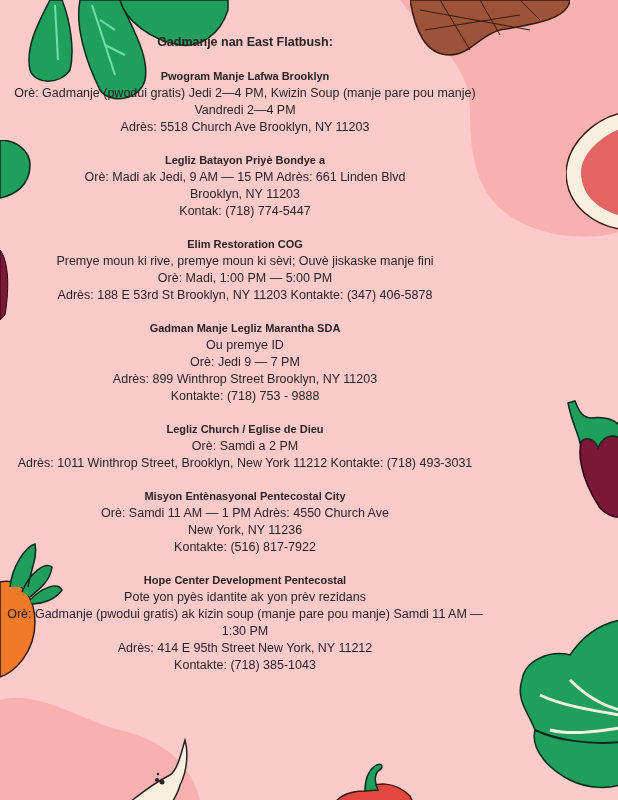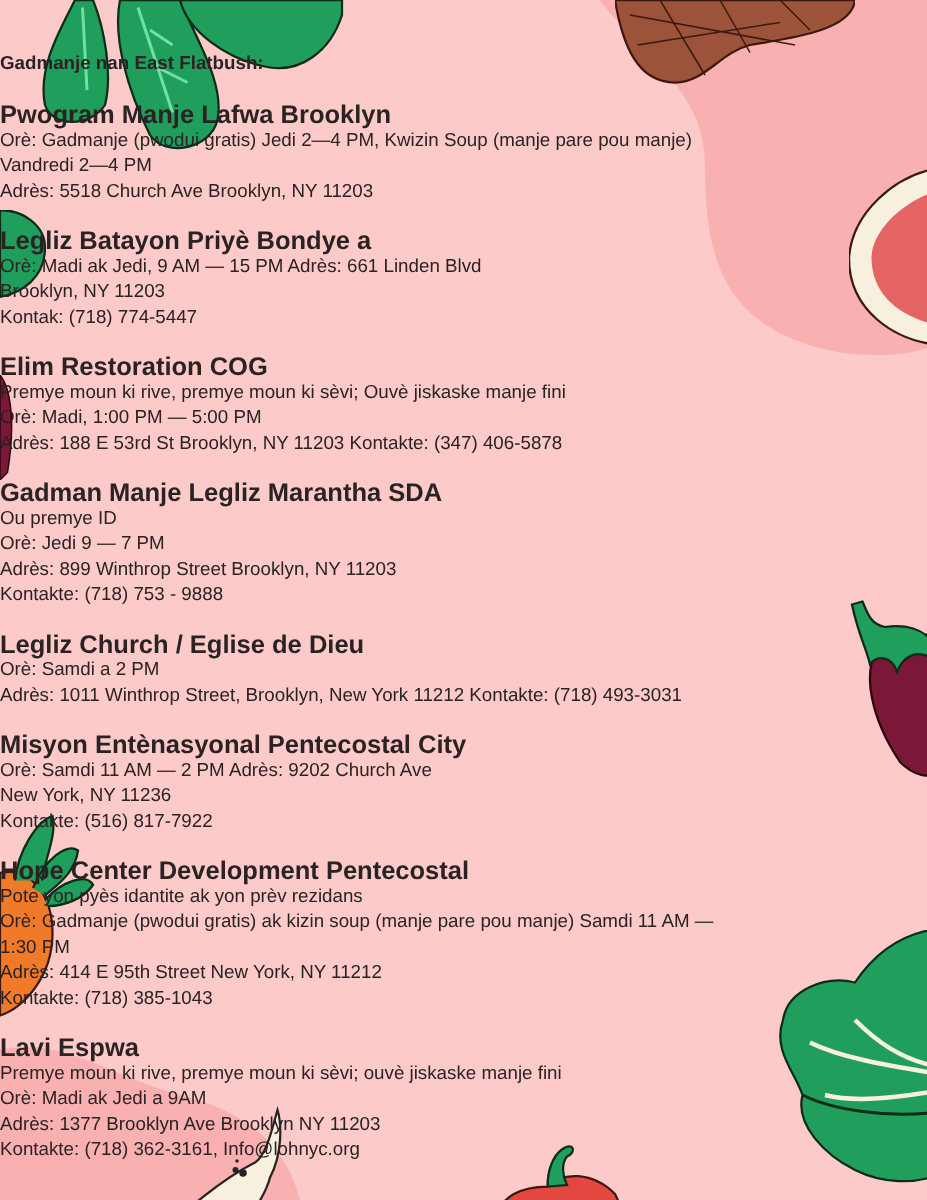--- a/index.html
+++ b/index.html
@@ -22,34 +22,34 @@
     .decor {
       position: absolute;
       z-index: 1;
     }
     .content {
       position: absolute;
       left: 0;
       top: 34px;
       width: 490px;
       z-index: 2;
-      text-align: left;
+      text-align: center;
     }
     .heading {
       font-weight: bold;
       font-size: 12.5px;
       line-height: 17px;
       margin: 0 0 17px 0;
     }
     .entry {
       margin: 0 0 16px 0;
     }
     .entry .name {
       font-weight: bold;
-      font-size: 17px;
+      font-size: 11px;
       line-height: 17px;
     }
     .entry .line {
       font-size: 12.5px;
       line-height: 17px;
     }
   </style>
 </head>
 <body>
 
@@ -144,34 +144,27 @@
   </div>
 
   <div class="entry">
     <div class="name">Legliz Church / Eglise de Dieu</div>
     <div class="line">Orè: Samdi a 2 PM</div>
     <div class="line">Adrès: 1011 Winthrop Street, Brooklyn, New York 11212 Kontakte: (718) 493-3031</div>
   </div>
 
   <div class="entry">
     <div class="name">Misyon Entènasyonal Pentecostal City</div>
-    <div class="line">Orè: Samdi 11 AM — 2 PM Adrès: 9202 Church Ave</div>
+    <div class="line">Orè: Samdi 11 AM — 1 PM Adrès: 4550 Church Ave</div>
     <div class="line">New York, NY 11236</div>
     <div class="line">Kontakte: (516) 817-7922</div>
   </div>
 
   <div class="entry">
     <div class="name">Hope Center Development Pentecostal</div>
     <div class="line">Pote yon pyès idantite ak yon prèv rezidans</div>
     <div class="line">Orè: Gadmanje (pwodui gratis) ak kizin soup (manje pare pou manje) Samdi 11 AM —</div>
     <div class="line">1:30 PM</div>
     <div class="line">Adrès: 414 E 95th Street New York, NY 11212</div>
     <div class="line">Kontakte: (718) 385-1043</div>
   </div>
 
-  <div class="entry">
-    <div class="name">Lavi Espwa</div>
-    <div class="line">Premye moun ki rive, premye moun ki sèvi; ouvè jiskaske manje fini</div>
-    <div class="line">Orè: Madi ak Jedi a 9AM</div>
-    <div class="line">Adrès: 1377 Brooklyn Ave Brooklyn NY 11203</div>
-    <div class="line">Kontakte: (718) 362-3161, Info@lohnyc.org</div>
-  </div>
 </div>
 
 </body></html>

